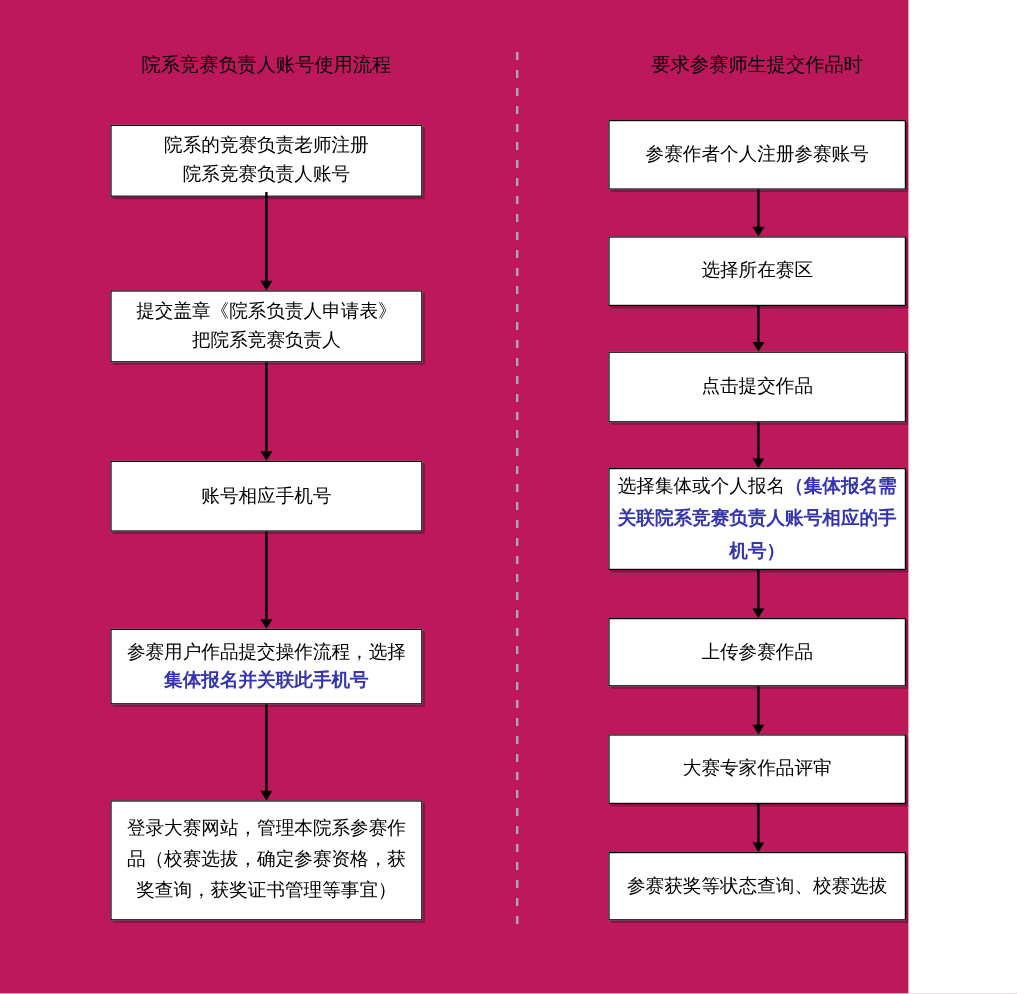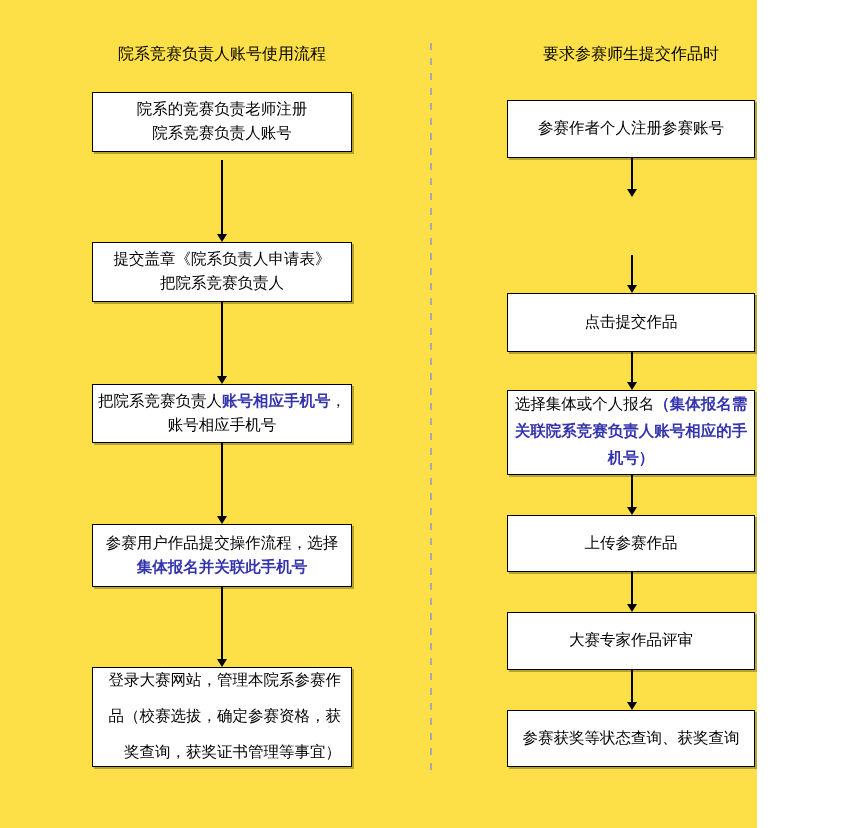--- a/index.html
+++ b/index.html
@@ -1,34 +1,34 @@
 <!DOCTYPE html>
 <html><head>
 <meta charset="utf-8">
 <style>
   html,body{margin:0;padding:0;background:#ffffff;}
   .canvas{
-    position:relative;width:757px;height:828px;background:#fde047;
-    font-family:Liberation Mono, monospace;
+    position:relative;width:757px;height:828px;background:#be185d;
+    font-family:Liberation Serif, serif;
     color:#000000;overflow:hidden;
   }
   .col-title{
     position:absolute;top:44px;height:22px;
     font-size:16px;line-height:22px;text-align:center;color:#000;
     white-space:nowrap;
   }
   .fbox{
     position:absolute;background:#ffffff;border:1px solid #000000;
     box-shadow:2px 2px 0 rgba(0,0,0,0.28);
     display:flex;flex-direction:column;justify-content:center;
     text-align:center;font-size:15.5px;line-height:24px;
     padding:0 4px;box-sizing:border-box;
   }
   .fbox .line{width:100%;}
-  .fbox.para{text-align:right;padding:0 10px;line-height:36px;}
+  .fbox.para{text-align:center;padding:0 10px;line-height:26px;}
   .fbox.wrapbox{padding:0 4px;line-height:27px;text-align:center;}
   .hl{color:#3434ae;font-weight:bold;}
   .arrow{position:absolute;width:12px;}
   .arrow .shaft{position:absolute;left:5px;top:0;bottom:6px;width:1.5px;background:#000;}
   .arrow .head{
     position:absolute;left:1px;bottom:0;width:0;height:0;
     border-left:5px solid transparent;border-right:5px solid transparent;
     border-top:8px solid #000;
   }
   .divider{
@@ -39,32 +39,31 @@
 </head>
 <body>
 
 <div class="canvas">
 
   <div class="col-title" style="left:92px;width:260px">院系竞赛负责人账号使用流程</div>
   <div class="col-title" style="left:507px;width:248px">要求参赛师生提交作品时</div>
 
   <div class="divider"></div>
 
-  <div class="fbox" style="left:92px;top:92px;width:260px;height:60px">
+  <div class="fbox" style="left:92px;top:104px;width:260px;height:60px">
     <div class="line">院系的竞赛负责老师注册</div>
     <div class="line">院系竞赛负责人账号</div>
   </div>
 
   <div class="fbox" style="left:92px;top:242px;width:260px;height:60px">
     <div class="line">提交盖章《院系负责人申请表》</div>
     <div class="line">把院系竞赛负责人</div>
   </div>
 
   <div class="fbox" style="left:92px;top:384px;width:260px;height:59px">
-    <div class="line"><span>把院系竞赛负责人</span><span class="hl">账号相应手机号</span><span>，</span></div>
     <div class="line">账号相应手机号</div>
   </div>
 
   <div class="fbox" style="left:92px;top:524px;width:260px;height:63px">
     <div class="line">参赛用户作品提交操作流程，选择</div>
     <div class="line hl">集体报名并关联此手机号</div>
   </div>
 
   <div class="fbox para" style="left:92px;top:667px;width:260px;height:100px">
     <div class="line">登录大赛网站，管理本院系参赛作品（校赛选拔，确定参赛资格，获奖查询，获奖证书管理等事宜）</div>
@@ -84,39 +83,42 @@
     </div>
   <div class="arrow" style="left:216px;top:587px;height:80px">
       <i class="shaft"></i>
       <i class="head"></i>
     </div>
 
   <div class="fbox" style="left:507px;top:100px;width:248px;height:58px">
     <div class="line">参赛作者个人注册参赛账号</div>
   </div>
 
+  <div class="fbox" style="left:507px;top:197px;width:248px;height:58px">
+    <div class="line">选择所在赛区</div>
+  </div>
 
   <div class="fbox" style="left:507px;top:293px;width:248px;height:59px">
     <div class="line">点击提交作品</div>
   </div>
 
   <div class="fbox wrapbox" style="left:507px;top:390px;width:248px;height:85px">
     <div class="line"><span>选择集体或个人报名</span><span class="hl">（集体报名需关联院系竞赛负责人账号相应的手机号）</span></div>
   </div>
 
   <div class="fbox" style="left:507px;top:515px;width:248px;height:57px">
     <div class="line">上传参赛作品</div>
   </div>
 
   <div class="fbox" style="left:507px;top:612px;width:248px;height:58px">
     <div class="line">大赛专家作品评审</div>
   </div>
 
   <div class="fbox" style="left:507px;top:710px;width:248px;height:57px">
-    <div class="line">参赛获奖等状态查询、获奖查询</div>
+    <div class="line">参赛获奖等状态查询、校赛选拔</div>
   </div>
 
   <div class="arrow" style="left:626px;top:158px;height:39px">
       <i class="shaft"></i>
       <i class="head"></i>
     </div>
   <div class="arrow" style="left:626px;top:255px;height:38px">
       <i class="shaft"></i>
       <i class="head"></i>
     </div>

